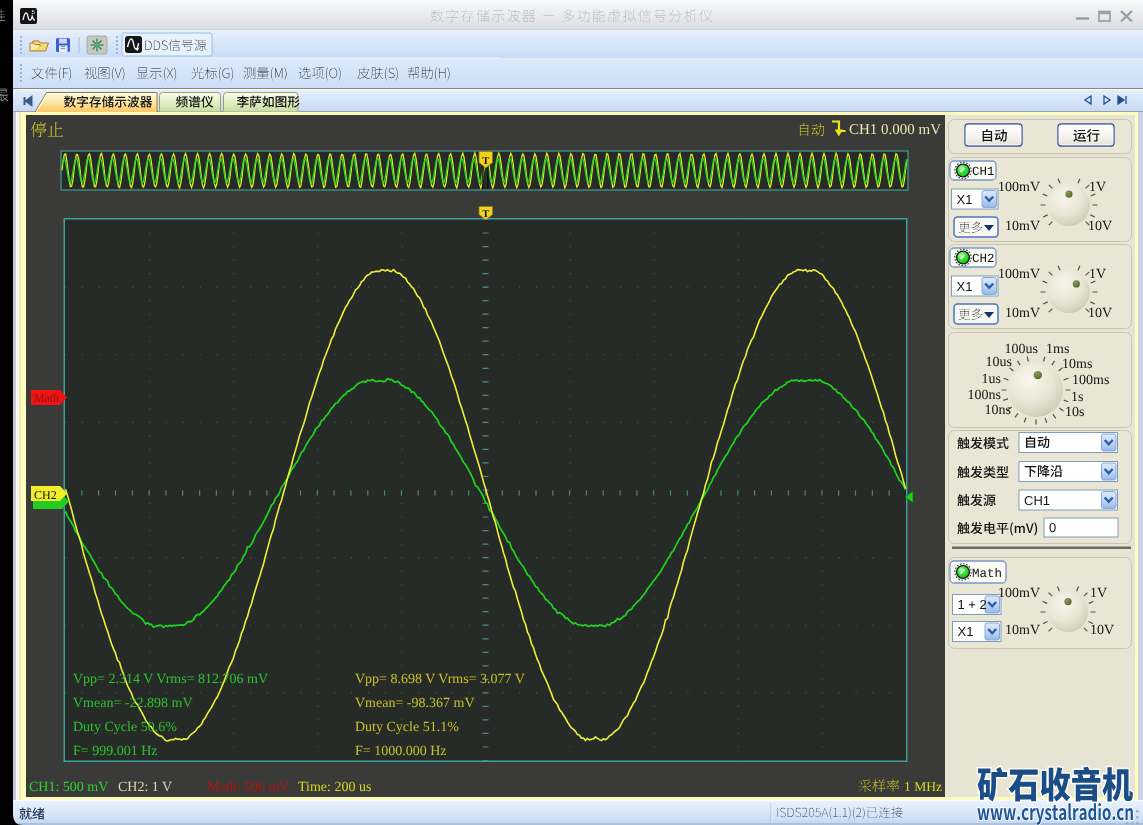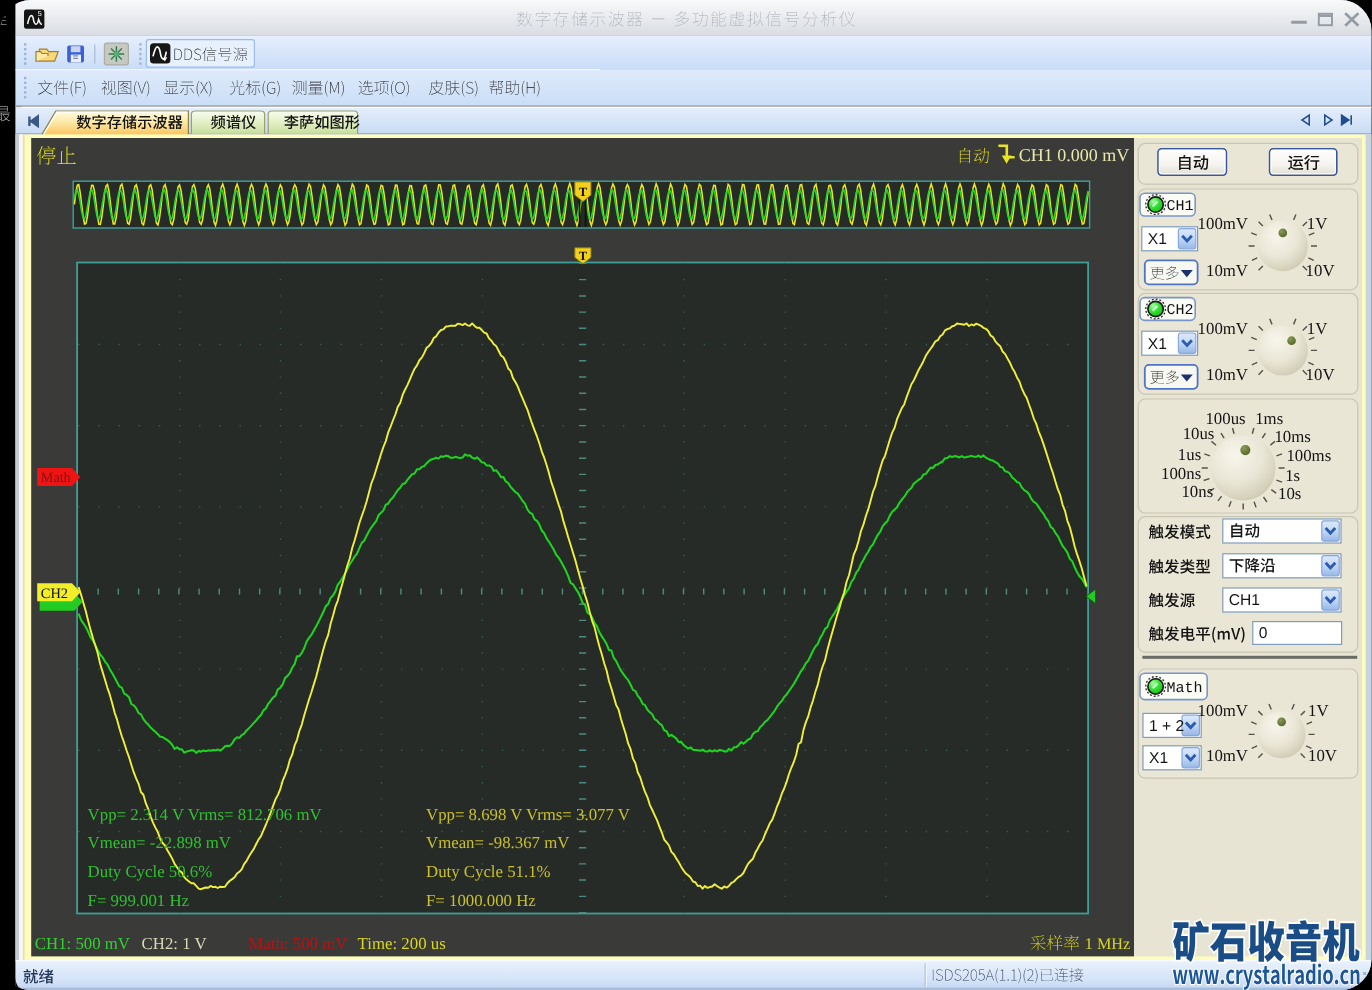--- a/index.html
+++ b/index.html
@@ -1,14 +1,14 @@
 <!DOCTYPE html>
 <html><head><meta charset="utf-8"><style>
 html,body{margin:0;padding:0;background:#000;}
-#page{position:relative;width:1143px;height:825px;overflow:hidden;font-family:"Liberation Sans",sans-serif;border-radius:26px;}
+#page{position:relative;width:1143px;height:825px;overflow:hidden;font-family:"Liberation Sans",sans-serif;}
 svg{display:block;text-rendering:geometricPrecision;}
 body{-webkit-font-smoothing:antialiased;}
 </style></head><body>
 <div id="page">
     <svg width="1143" height="825" viewBox="0 0 1143 825">
       <defs>
 <linearGradient id="title" x1="0" y1="0" x2="0" y2="1">
           <stop offset="0" stop-color="#f8f9fa"></stop>
           <stop offset="0.5" stop-color="#e9ebee"></stop>
           <stop offset="1" stop-color="#d8dce2"></stop>

